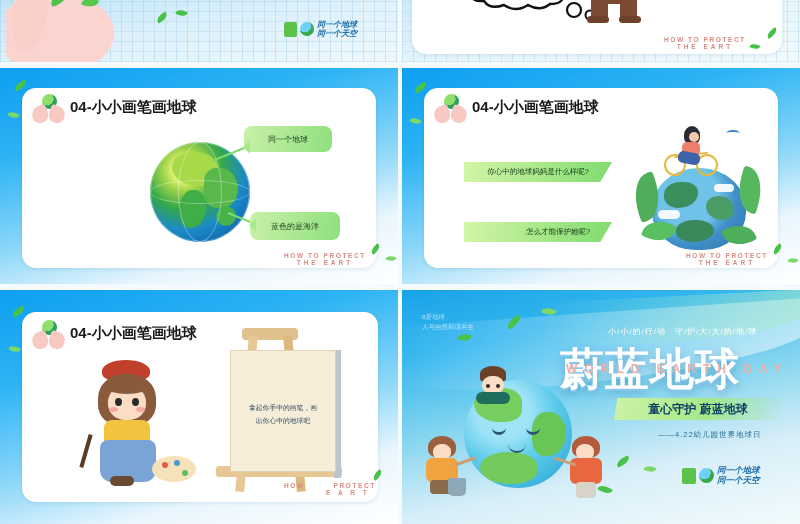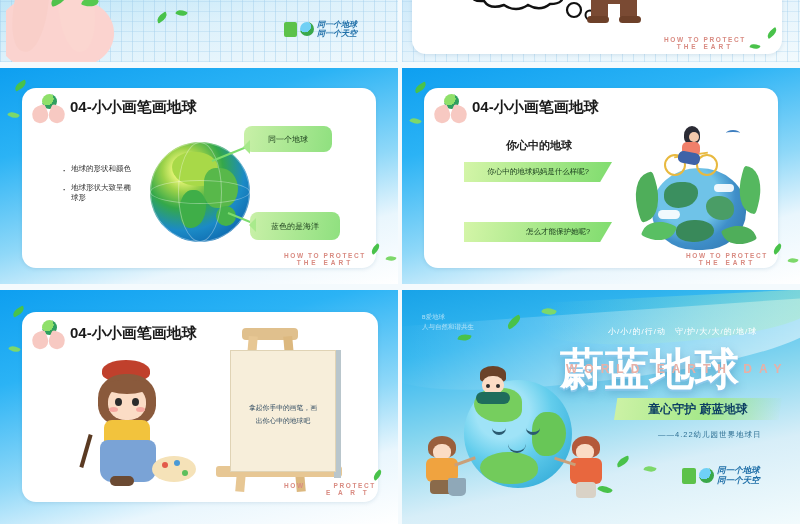--- a/index.html
+++ b/index.html
@@ -168,24 +168,20 @@
 
       <div class="hands-icon" style="left:32px;top:26px;width:34px;height:30px;">
         <div style="position:absolute;left:10px;top:0;width:15px;height:15px;border-radius:50%;
                     background:radial-gradient(circle at 34% 32%,#8fe06a 0 45%,#2f9f5e 46% 100%);"></div>
         <div style="position:absolute;left:0;top:12px;width:16px;height:17px;background:#f7c9c2;border-radius:60% 20% 50% 50%;transform:rotate(-20deg);"></div>
         <div style="position:absolute;left:17px;top:12px;width:16px;height:17px;background:#f7c9c2;border-radius:20% 60% 50% 50%;transform:rotate(20deg);"></div>
       </div>
 
       <div class="slide-title" style="left:70px;top:30px;font-size:15px;">04-小小画笔画地球</div>
 
-      <ul class="bullet-list" style="left:62px;top:96px;width:72px;font-size:7.5px;">
-        <li>地球的形状和颜色</li>
-        <li>地球形状大致呈椭球形</li>
-      </ul>
 
       <div class="globe" style="left:150px;top:74px;width:100px;height:100px;">
         <div class="cont" style="left:22px;top:10px;width:46px;height:34px;background:#a8d948;"></div>
         <div class="cont" style="left:54px;top:26px;width:34px;height:40px;background:#58b84a;border-radius:40% 60% 55% 45%;"></div>
         <div class="cont" style="left:30px;top:48px;width:26px;height:38px;background:#3fae48;border-radius:50% 45% 60% 40%;"></div>
         <div class="cont" style="left:66px;top:64px;width:20px;height:20px;background:#46b24b;border-radius:50%;"></div>
         <div class="mer" style="left:0;top:0;width:100px;height:100px;"></div>
         <div class="mer" style="left:28px;top:0;width:44px;height:100px;"></div>
         <div class="mer" style="left:0;top:38px;width:100px;height:24px;border-radius:50%;"></div>
       </div>
@@ -223,21 +219,20 @@
 
       <div class="hands-icon" style="left:32px;top:26px;width:34px;height:30px;">
         <div style="position:absolute;left:10px;top:0;width:15px;height:15px;border-radius:50%;
                     background:radial-gradient(circle at 34% 32%,#8fe06a 0 45%,#2f9f5e 46% 100%);"></div>
         <div style="position:absolute;left:0;top:12px;width:16px;height:17px;background:#f7c9c2;border-radius:60% 20% 50% 50%;transform:rotate(-20deg);"></div>
         <div style="position:absolute;left:17px;top:12px;width:16px;height:17px;background:#f7c9c2;border-radius:20% 60% 50% 50%;transform:rotate(20deg);"></div>
       </div>
 
       <div class="slide-title" style="left:70px;top:30px;font-size:15px;">04-小小画笔画地球</div>
 
-      <div style="position:absolute;left:62px;top:70px;width:150px;text-align:center;font-size:11px;font-weight:700;color:#222;">你心中的地球</div>
 
       <div class="chev" style="left:62px;top:94px;width:148px;height:20px;font-size:7.5px;">
         <span>你心中的地球妈妈是什么样呢?</span>
       </div>
       <div class="chev" style="left:62px;top:154px;width:148px;height:20px;font-size:7.5px;padding-left:40px;">
         <span>怎么才能保护她呢?</span>
       </div>
 
       <div style="position:absolute;left:232px;top:56px;width:130px;height:130px;">
         <div style="position:absolute;left:18px;top:44px;width:94px;height:82px;border-radius:50% 50% 46% 46%;

